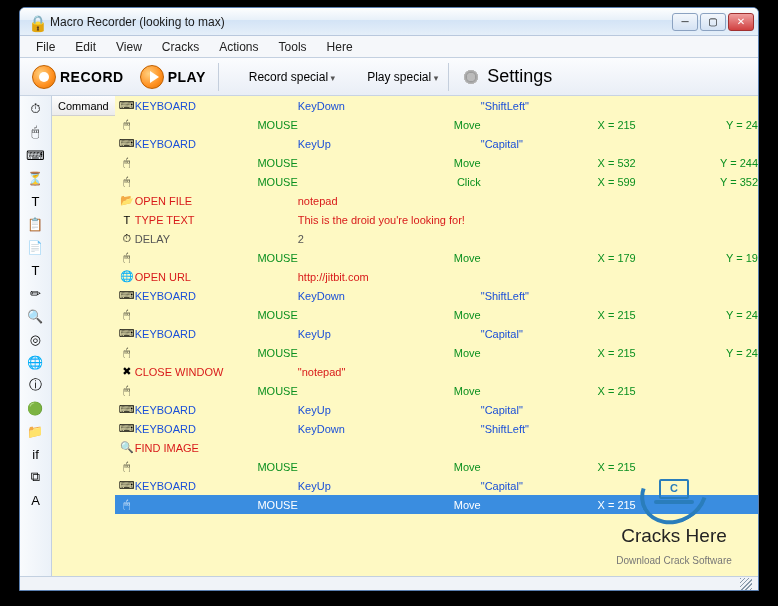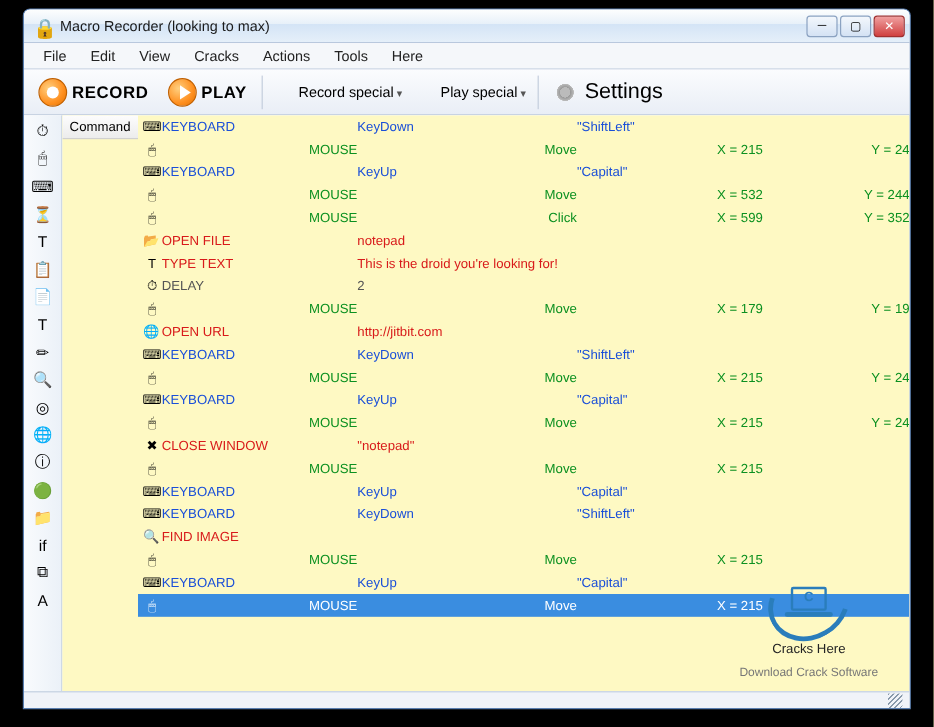--- a/index.html
+++ b/index.html
@@ -44,21 +44,21 @@
 .red { color: #d81a1a; }
 .gray { color: #555; }
 .statusbar { height: 14px; background: #f0f3f8; border-top: 1px solid #c3d0e0; display: flex; align-items: center; padding: 0 6px; }
 .grip { width: 12px; height: 12px; margin-left: auto; background: repeating-linear-gradient(135deg, #8899aa 0 1px, transparent 1px 3px); }
 .overlay { position: absolute; right: 20px; bottom: 40px; width: 168px; text-align: center; pointer-events: none; }
 .overlay .logo { width: 70px; height: 55px; margin: 0 auto 5px; position: relative; }
 .overlay .swoosh { position: absolute; width: 70px; height: 60px; border: 4px solid #2a7dbb; border-radius: 50%; border-top-color: transparent; border-right-color: transparent; transform: rotate(-30deg); top: -2px; }
 .overlay .laptop { position: absolute; top: 14px; left: 20px; width: 30px; height: 20px; border: 2px solid #2a7dbb; border-radius: 2px; }
 .overlay .laptop::after { content: "C"; position: absolute; top: 1px; left: 9px; color: #2a7dbb; font-size: 11px; font-weight: bold; }
 .overlay .base { position: absolute; top: 35px; left: 15px; width: 40px; height: 4px; background: #2a7dbb; border-radius: 2px; }
-.overlay .t1 { font-size: 11px; color: #232323; font-weight: 500; }
+.overlay .t1 { font-size: 19px; color: #232323; font-weight: 500; }
 .overlay .t2 { font-size: 10px; color: #777; margin-top: 8px; }
 </style>
 </head>
 <body>
 
 <div class="window">
   <div class="titlebar">
     <span class="icon">🔒</span>
     <span class="title">Macro Recorder (looking to max)</span>
     <div class="winbtn">

